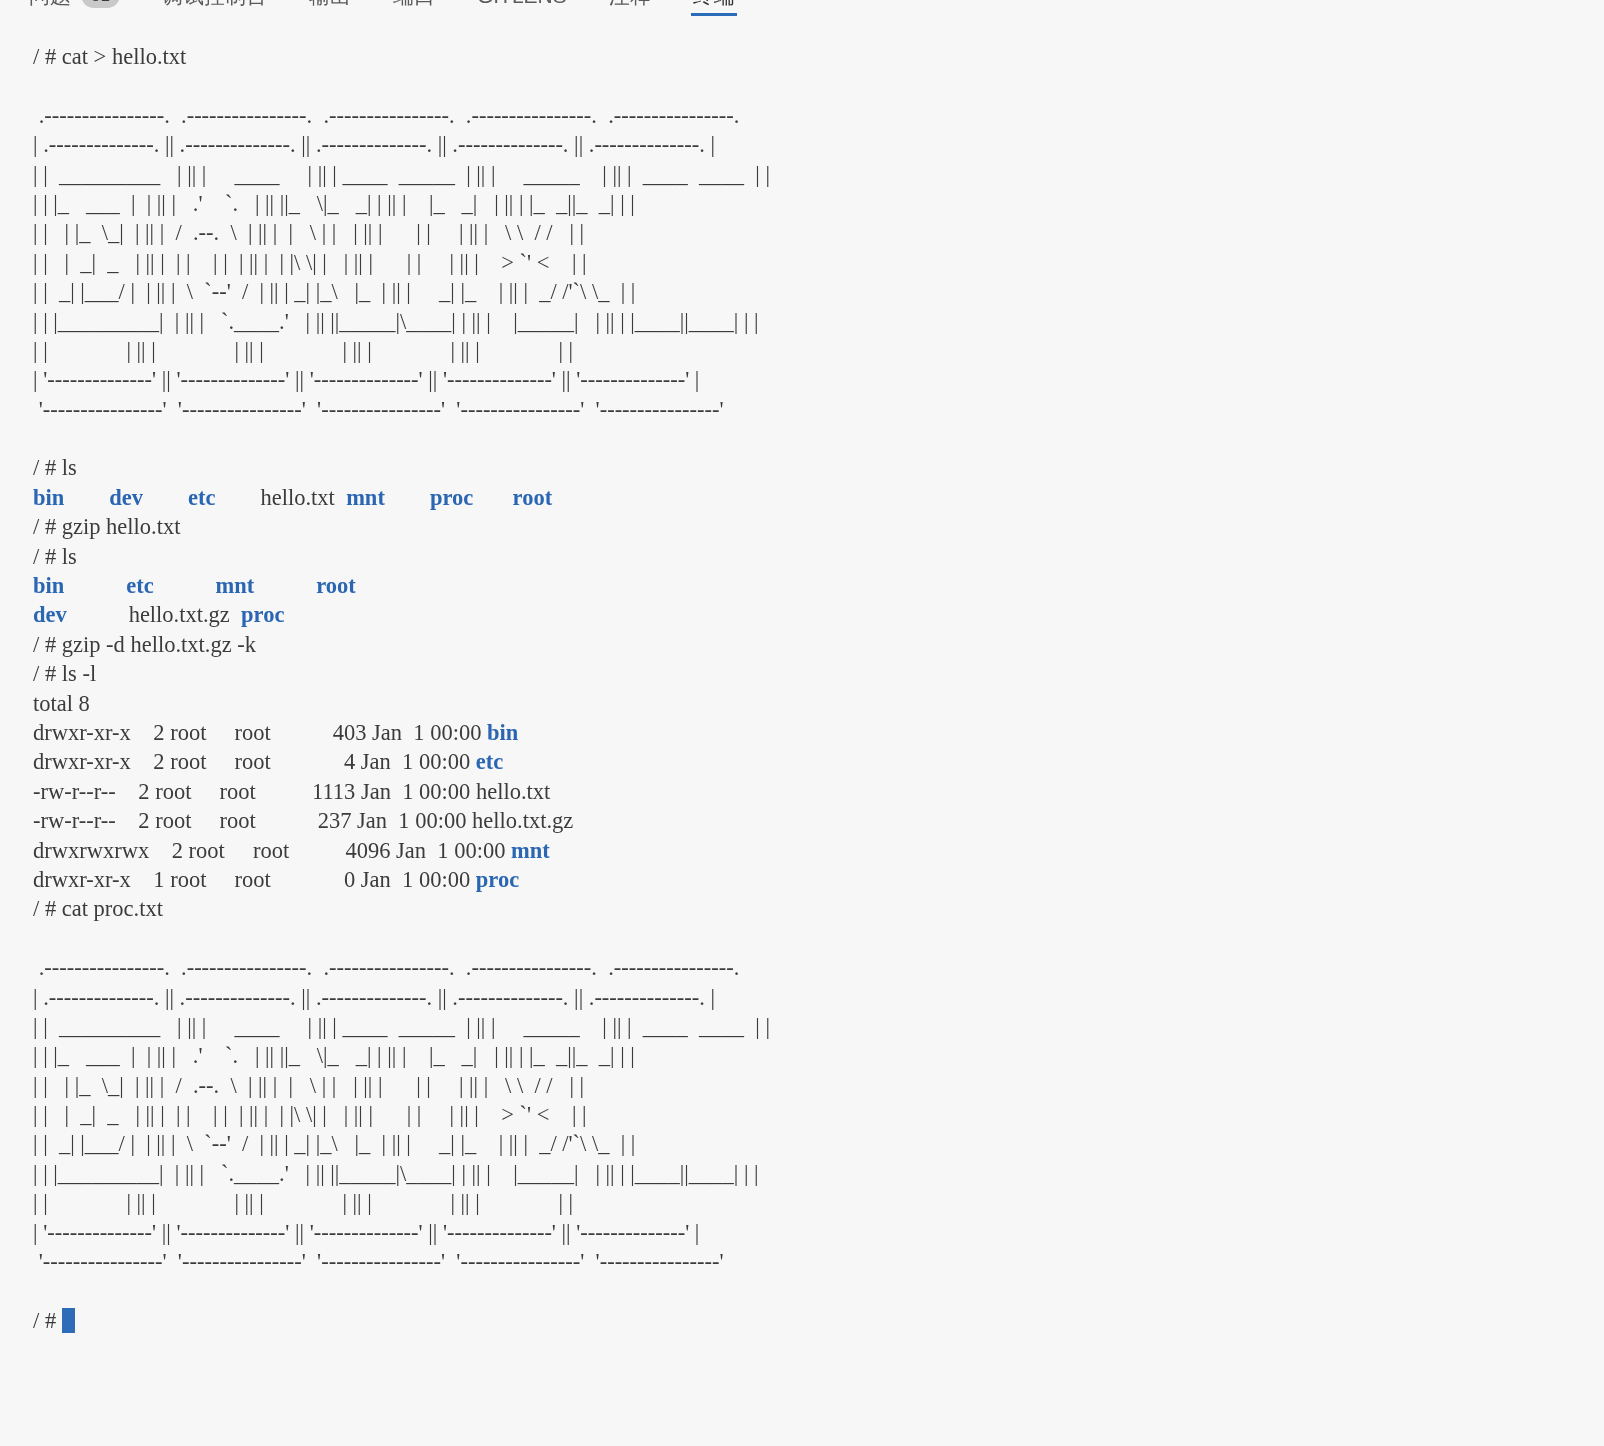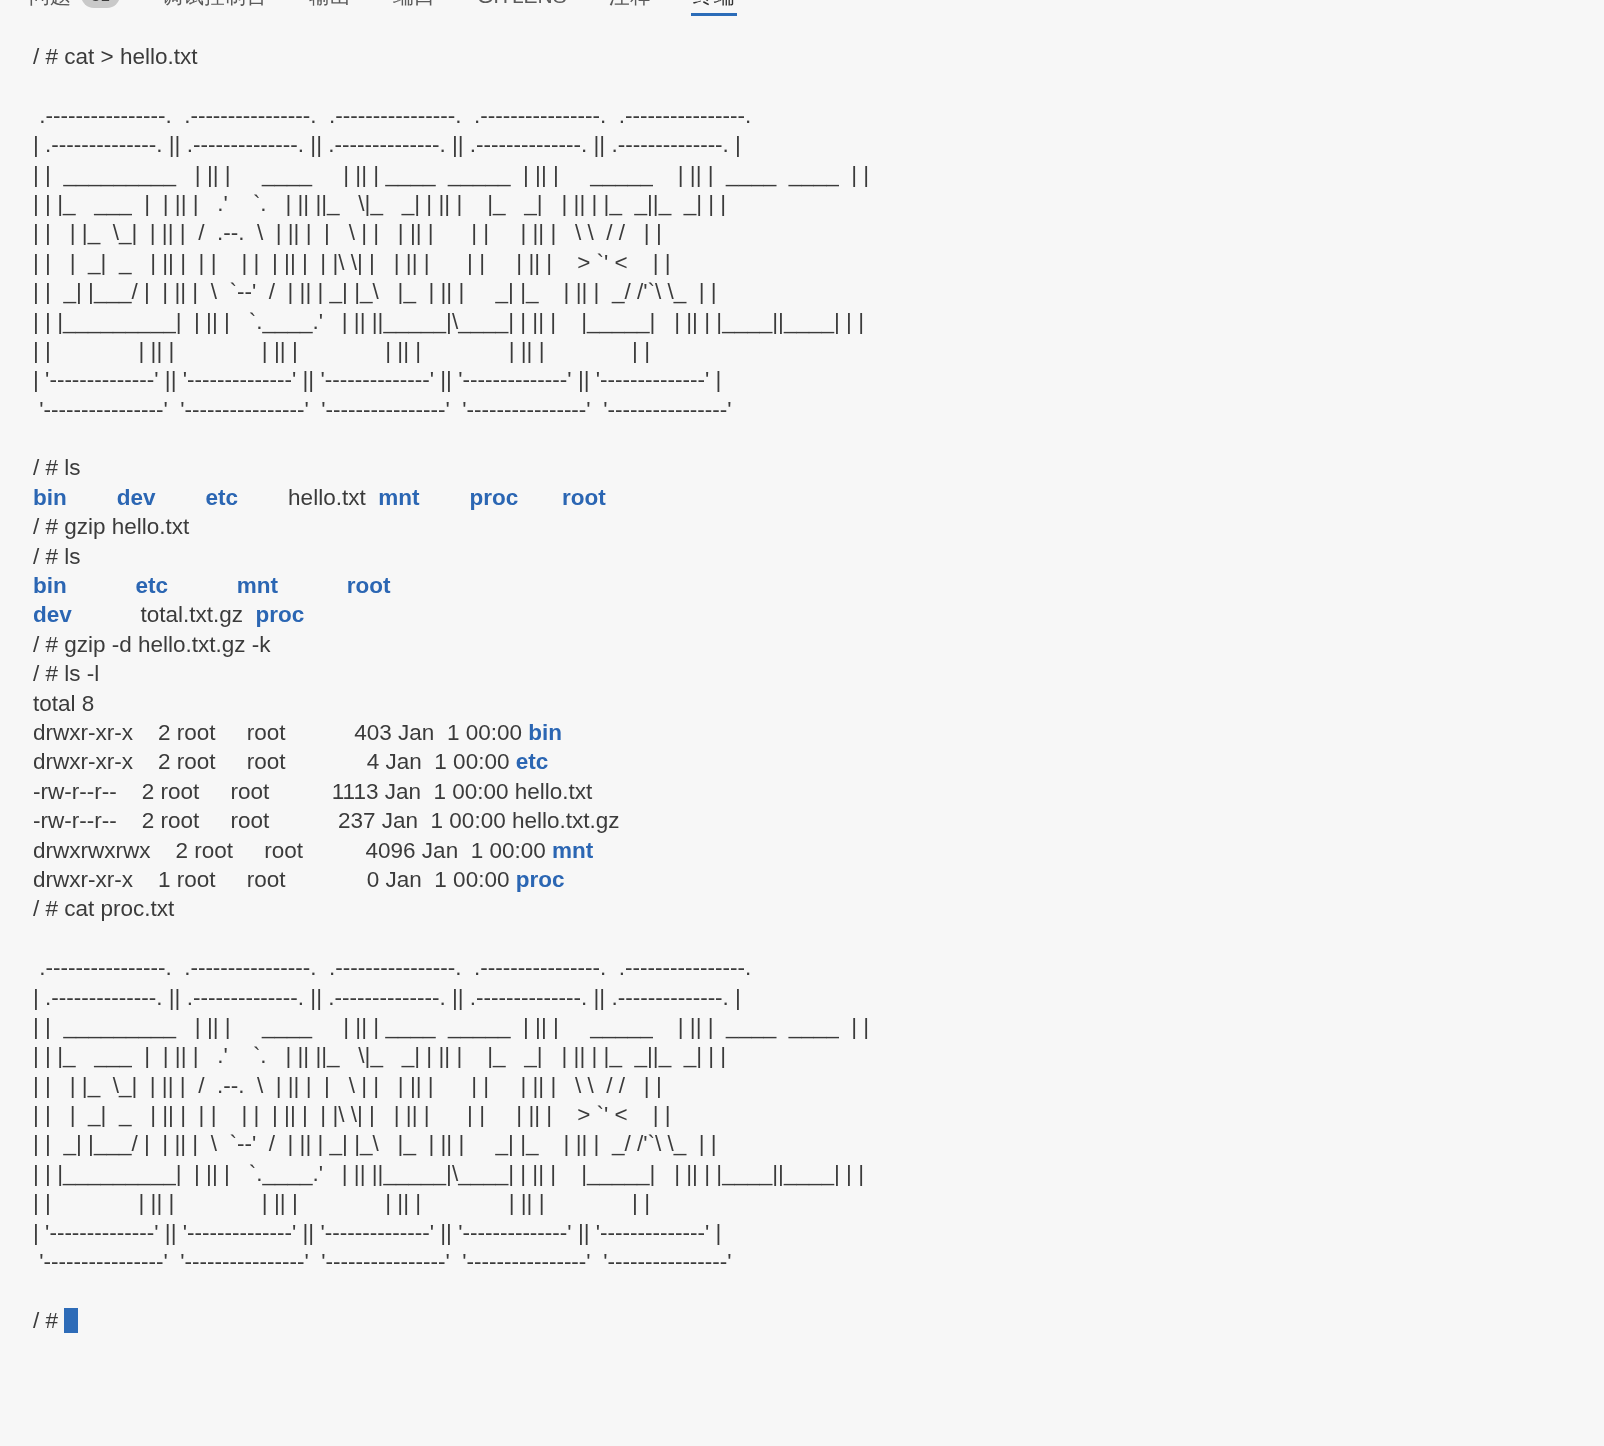--- a/index.html
+++ b/index.html
@@ -27,21 +27,21 @@
   }
   .tab.active{color:#333;}
   .tab.active .tab-inner{border-bottom-color:var(--underline);}
   .tab-badge{
     background:var(--badge);color:#3b3b3b;border-radius:14px;
     padding:5px 10px 4px;font-size:17px;line-height:1;transform:translateY(2px);
   }
   
   .terminal{padding:26px 0 0 33px;cursor:text;}
   .buffer{
-    font-family:Liberation Sans, sans-serif;
+    font-family:Liberation Serif, serif;
     font-size:22.5px;color:var(--fg);
   }
   .line{white-space:pre;height:var(--lh);line-height:var(--lh);}
   .seg-blue{color:var(--blue);font-weight:bold;margin-top:8px;}
   .cursor-block{
     display:inline-block;width:13.5px;height:25px;background:var(--cursor);
     vertical-align:bottom;margin-bottom:2px;
   }
 </style>
 </head>
@@ -100,21 +100,21 @@
         <div class="line"><span class="seg-fg">| | |_________|  | || |   `.____.'   | || ||_____|\____| | || |    |_____|   | || | |____||____| | |</span></div>
         <div class="line"><span class="seg-fg">| |              | || |              | || |              | || |              | || |              | |</span></div>
         <div class="line"><span class="seg-fg">| '--------------' || '--------------' || '--------------' || '--------------' || '--------------' |</span></div>
         <div class="line"><span class="seg-fg"> '----------------'  '----------------'  '----------------'  '----------------'  '----------------' </span></div>
         <div class="line"> </div>
         <div class="line"><span class="seg-fg">/ # ls</span></div>
         <div class="line"><span class="seg-blue">bin</span><span class="seg-fg">        </span><span class="seg-blue">dev</span><span class="seg-fg">        </span><span class="seg-blue">etc</span><span class="seg-fg">        hello.txt  </span><span class="seg-blue">mnt</span><span class="seg-fg">        </span><span class="seg-blue">proc</span><span class="seg-fg">       </span><span class="seg-blue">root</span></div>
         <div class="line"><span class="seg-fg">/ # gzip hello.txt</span></div>
         <div class="line"><span class="seg-fg">/ # ls</span></div>
         <div class="line"><span class="seg-blue">bin</span><span class="seg-fg">           </span><span class="seg-blue">etc</span><span class="seg-fg">           </span><span class="seg-blue">mnt</span><span class="seg-fg">           </span><span class="seg-blue">root</span></div>
-        <div class="line"><span class="seg-blue">dev</span><span class="seg-fg">           total.txt.gz  </span><span class="seg-blue">proc</span></div>
+        <div class="line"><span class="seg-blue">dev</span><span class="seg-fg">           hello.txt.gz  </span><span class="seg-blue">proc</span></div>
         <div class="line"><span class="seg-fg">/ # gzip -d hello.txt.gz -k</span></div>
         <div class="line"><span class="seg-fg">/ # ls -l</span></div>
         <div class="line"><span class="seg-fg">total 8</span></div>
         <div class="line"><span class="seg-fg">drwxr-xr-x    2 root     root           403 Jan  1 00:00 </span><span class="seg-blue">bin</span></div>
         <div class="line"><span class="seg-fg">drwxr-xr-x    2 root     root             4 Jan  1 00:00 </span><span class="seg-blue">etc</span></div>
         <div class="line"><span class="seg-fg">-rw-r--r--    2 root     root          1113 Jan  1 00:00 hello.txt</span></div>
         <div class="line"><span class="seg-fg">-rw-r--r--    2 root     root           237 Jan  1 00:00 hello.txt.gz</span></div>
         <div class="line"><span class="seg-fg">drwxrwxrwx    2 root     root          4096 Jan  1 00:00 </span><span class="seg-blue">mnt</span></div>
         <div class="line"><span class="seg-fg">drwxr-xr-x    1 root     root             0 Jan  1 00:00 </span><span class="seg-blue">proc</span></div>
         <div class="line"><span class="seg-fg">/ # cat proc.txt</span></div>

